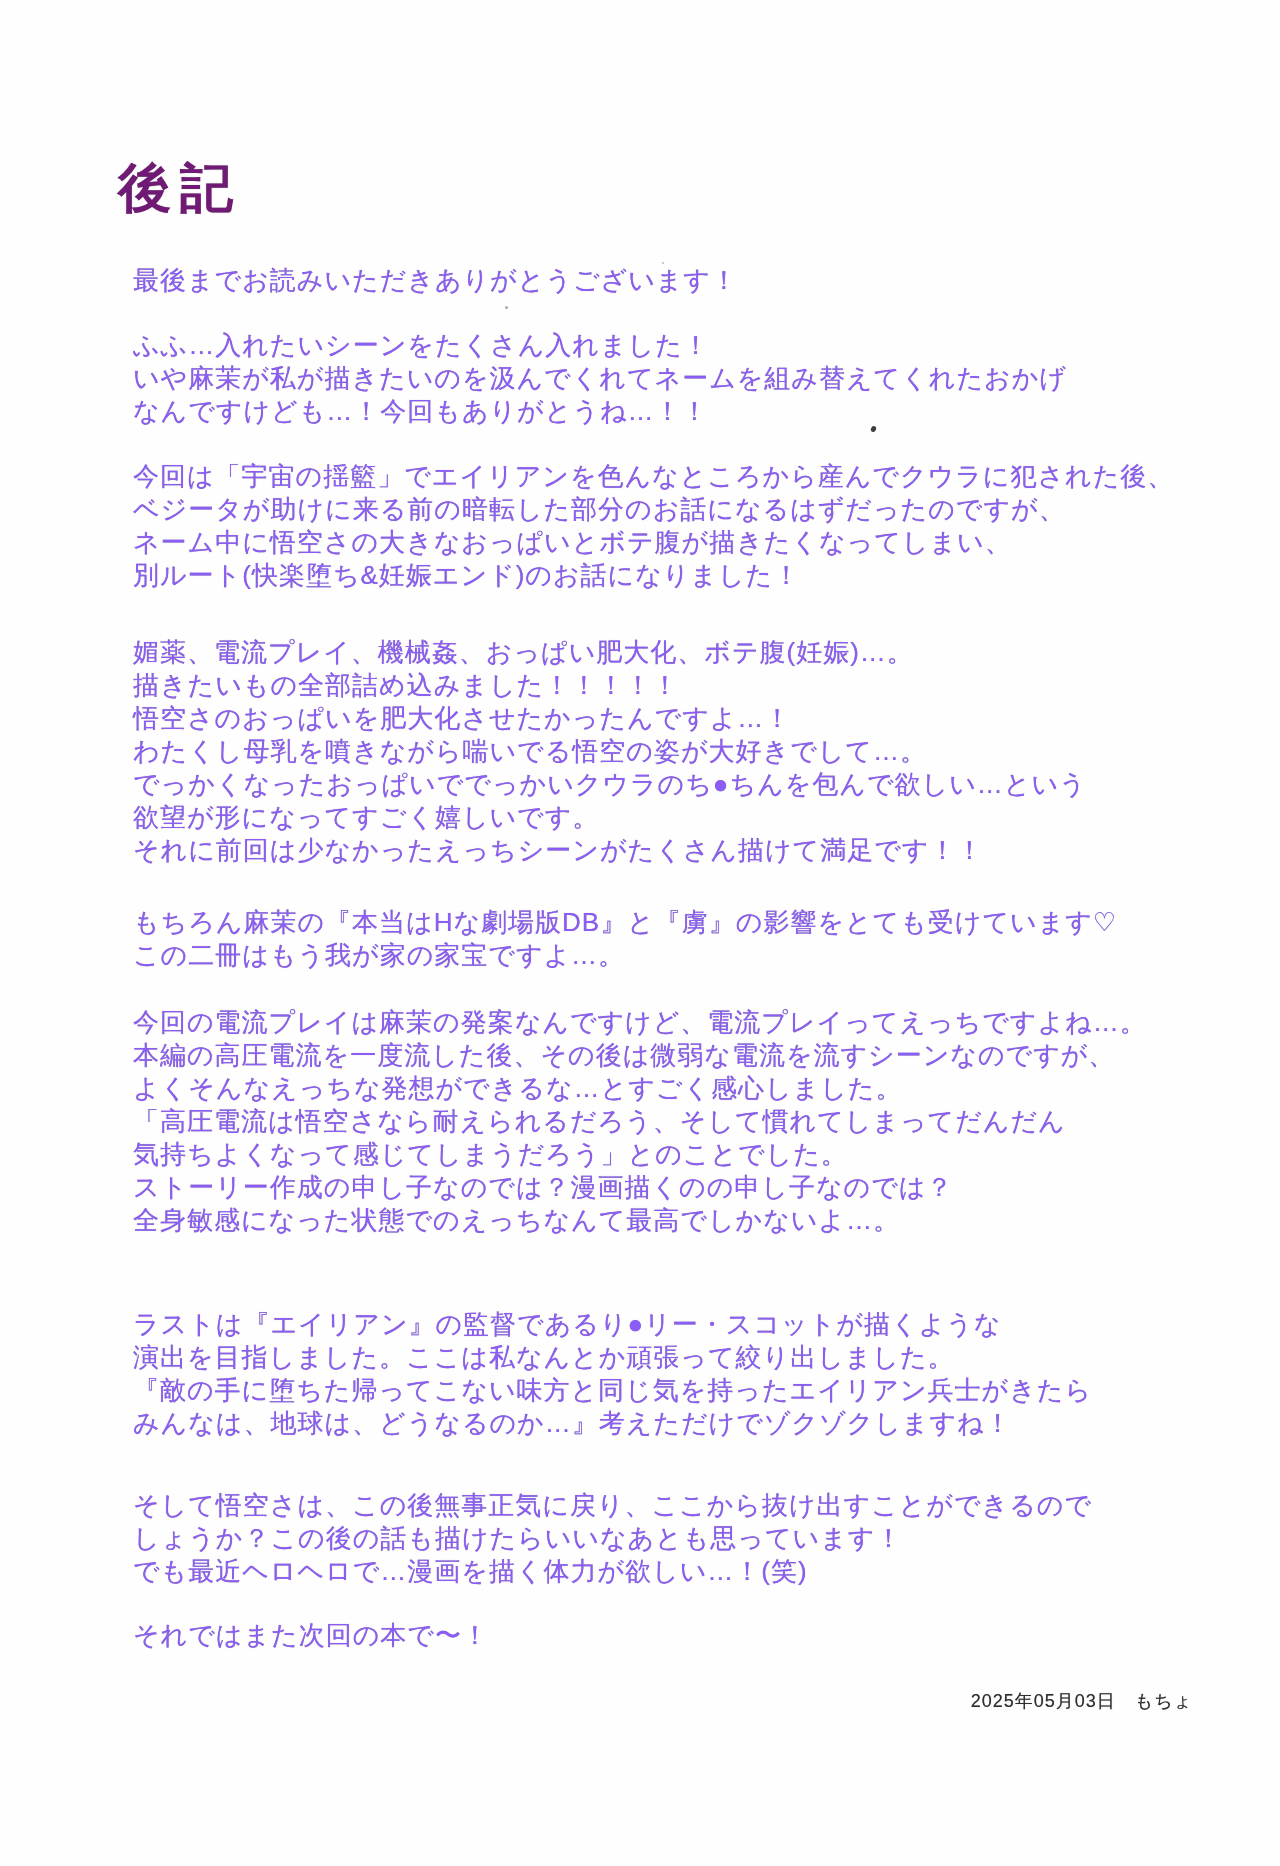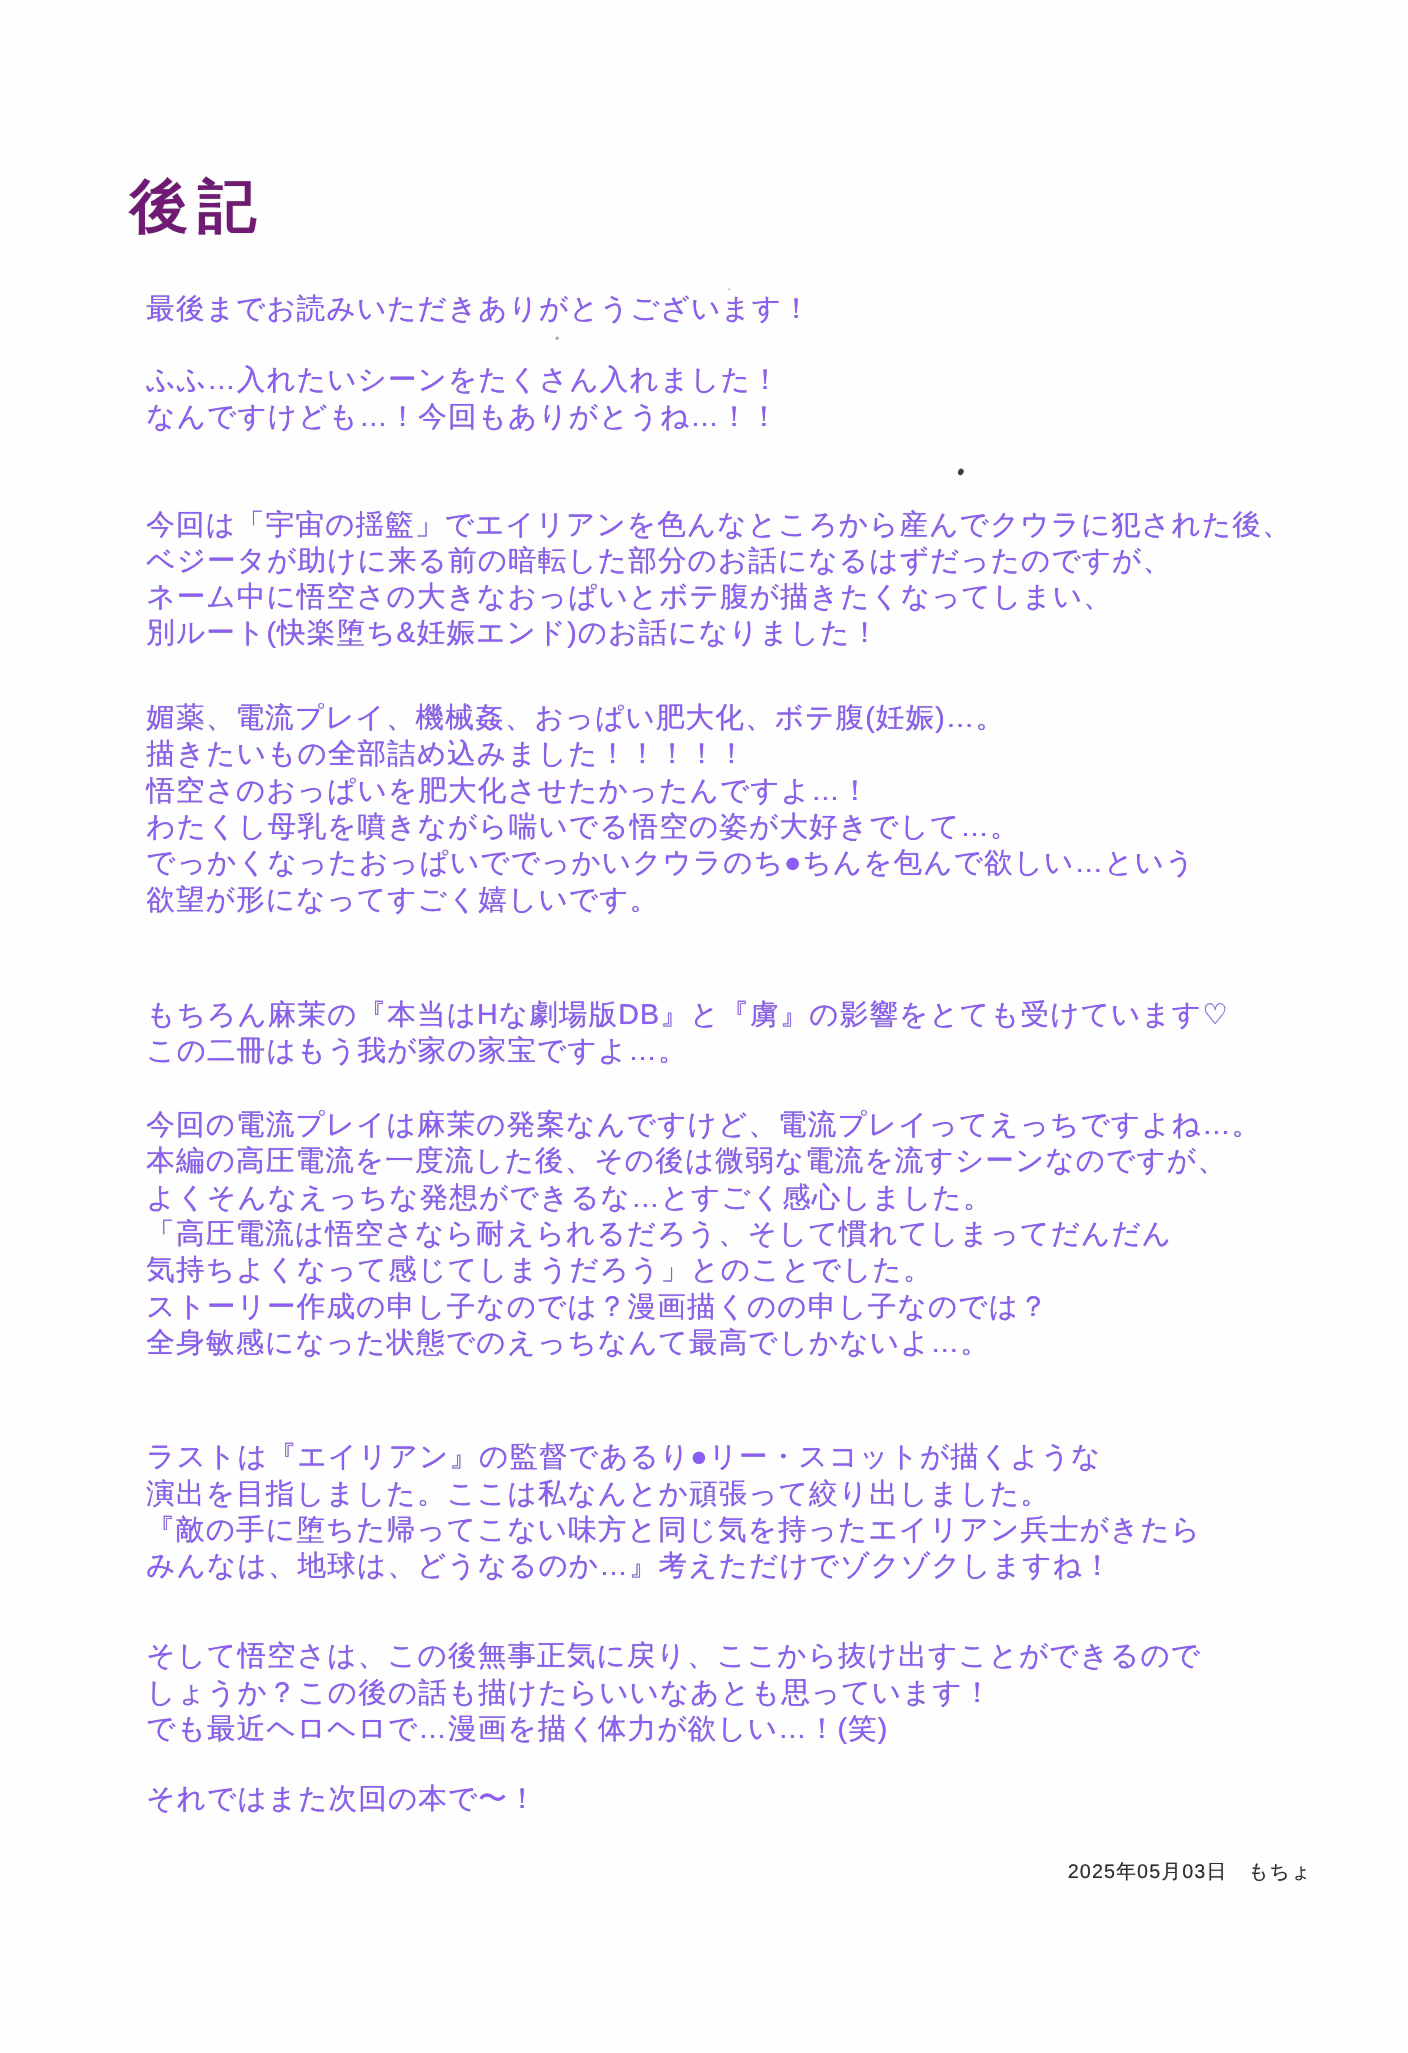--- a/index.html
+++ b/index.html
@@ -69,37 +69,39 @@
 <div class="page">
 
   <h1 class="title">後記</h1>
 
   <div class="para p0">
     <div>最後までお読みいただきありがとうございます！</div>
   </div>
 
   <div class="para p1">
     <div>ふふ…入れたいシーンをたくさん入れました！</div>
+    <div>いや麻茉が私が描きたいのを汲んでくれてネームを組み替えてくれたおかげ</div>
     <div>なんですけども…！今回もありがとうね…！！</div>
   </div>
 
   <div class="para p2">
     <div>今回は「宇宙の揺籃」でエイリアンを色んなところから産んでクウラに犯された後、</div>
     <div>ベジータが助けに来る前の暗転した部分のお話になるはずだったのですが、</div>
     <div>ネーム中に悟空さの大きなおっぱいとボテ腹が描きたくなってしまい、</div>
     <div>別ルート(快楽堕ち&amp;妊娠エンド)のお話になりました！</div>
   </div>
 
   <div class="para p3">
     <div>媚薬、電流プレイ、機械姦、おっぱい肥大化、ボテ腹(妊娠)…。</div>
     <div>描きたいもの全部詰め込みました！！！！！</div>
     <div>悟空さのおっぱいを肥大化させたかったんですよ…！</div>
     <div>わたくし母乳を噴きながら喘いでる悟空の姿が大好きでして…。</div>
     <div>でっかくなったおっぱいででっかいクウラのち●ちんを包んで欲しい…という</div>
     <div>欲望が形になってすごく嬉しいです。</div>
+    <div>それに前回は少なかったえっちシーンがたくさん描けて満足です！！</div>
   </div>
 
   <div class="para p4">
     <div>もちろん麻茉の『本当はHな劇場版DB』と『虜』の影響をとても受けています♡</div>
     <div>この二冊はもう我が家の家宝ですよ…。</div>
   </div>
 
   <div class="para p5">
     <div>今回の電流プレイは麻茉の発案なんですけど、電流プレイってえっちですよね…。</div>
     <div>本編の高圧電流を一度流した後、その後は微弱な電流を流すシーンなのですが、</div>

